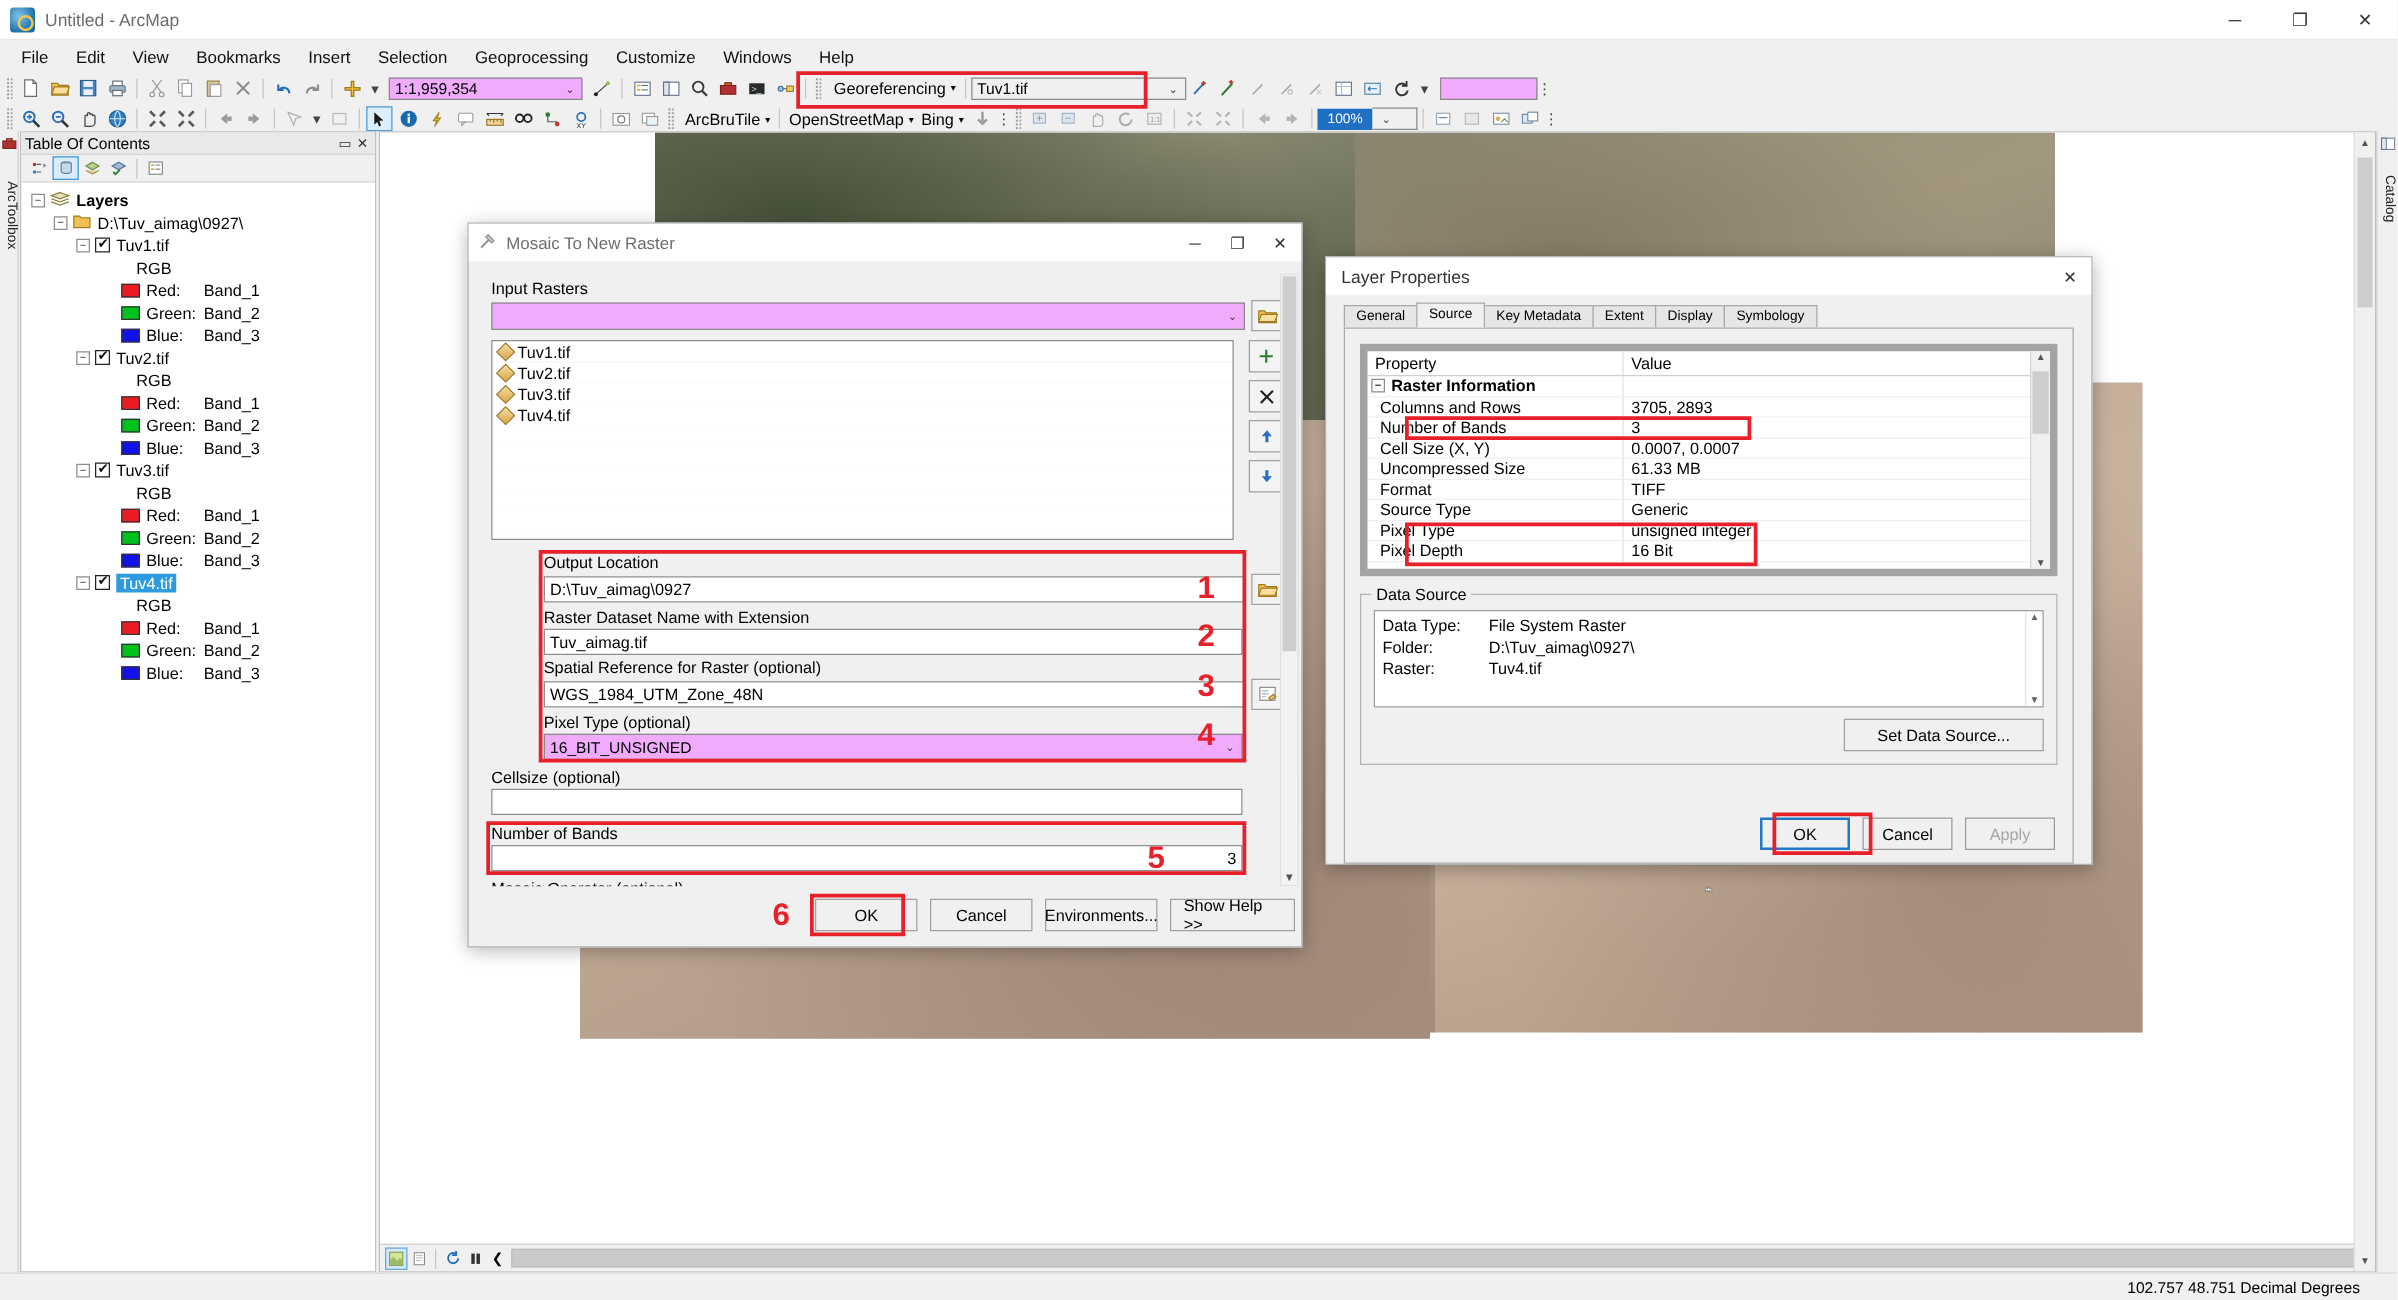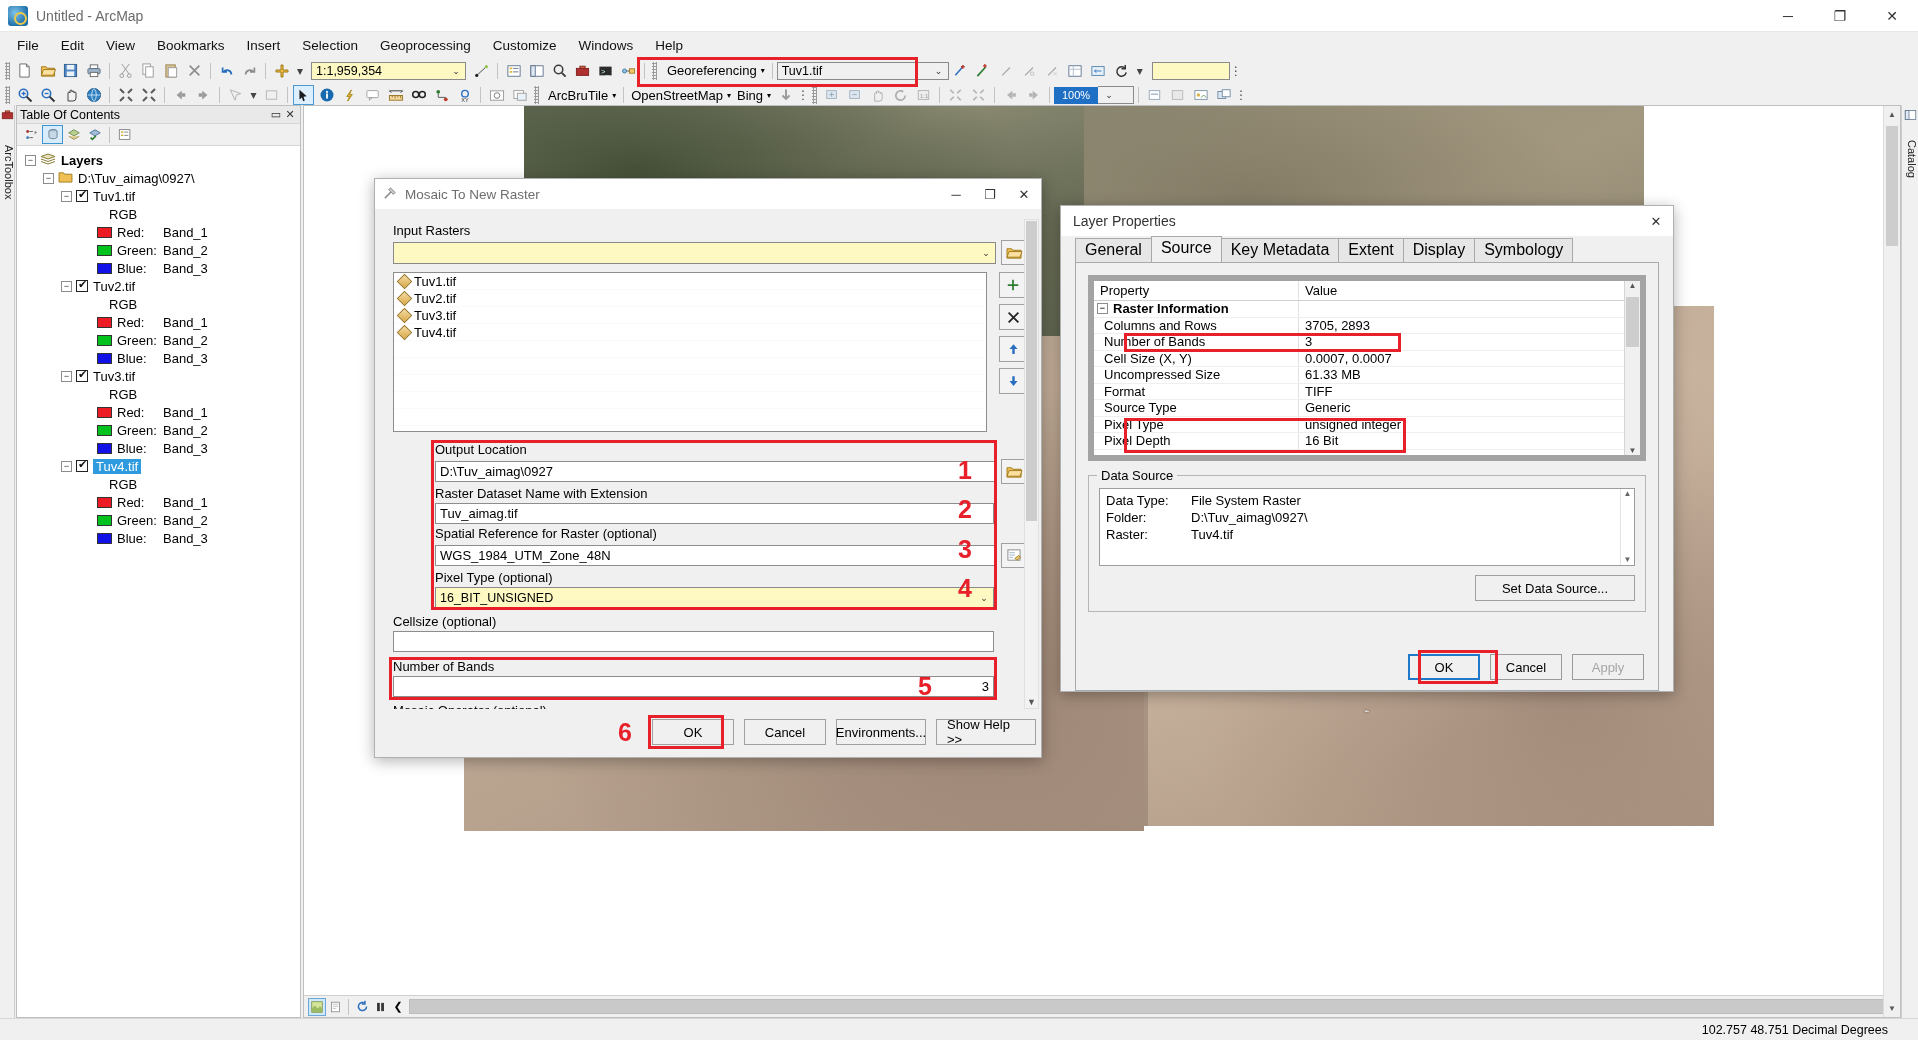--- a/index.html
+++ b/index.html
@@ -33,21 +33,21 @@
   
   #menubar { height:26px; background:#f0f0f0; display:flex; align-items:center; padding-left:6px; }
   #menubar .mi { padding:3px 11px; font-size:13.5px; color:#111; }
   
   .toolbar-row { height:22px; background:#f0f0f0; display:flex; align-items:center; padding-left:2px; position:relative;}
   .tbtn { width:21px; height:20px; margin:0 1px; display:flex; align-items:center; justify-content:center; font-size:12px; color:#444;}
   .tsep { width:1px; height:16px; background:#c4c4c4; margin:0 4px; }
   .grip { width:5px; height:18px; margin:0 3px;
     background-image:radial-gradient(circle, #9b9b9b 1px, transparent 1.2px);
     background-size:3px 3px; }
-  .combo { height:18px; border:1px solid #8a8a8a; background:#fef9c3; display:flex; align-items:center;
+  .combo { height:18px; border:1px solid #8a8a8a; background:#f0abfc; display:flex; align-items:center;
            padding:0 2px 0 4px; font-size:12.5px; }
   .combo .cv{ flex:1; white-space:nowrap; overflow:hidden; }
   .combo .arw{ width:14px; text-align:center; font-size:9px; color:#333; }
   .ddlabel { font-size:13px; padding:0 3px; display:flex; align-items:center; gap:4px;}
   .caret { font-size:8px; }
   .redbox { position:absolute; border:3px solid #e8202a; pointer-events:none; }
   
   #main { position:absolute; left:0; top:105px; right:0; bottom:22px; }
   
   #leftstrip { position:absolute; left:0; top:0; width:15px; bottom:0; background:#f0f0f0;
@@ -121,21 +121,21 @@
   .sidebtns .sb{ width:28px;height:26px; border:1px solid #a0a0a0; background:#f3f3f3;
      display:flex;align-items:center;justify-content:center; font-size:15px; color:#333;}
   .dbtn{ min-width:82px; height:26px; border:1px solid #a0a0a0; background:#f0f0f0;
      display:flex; align-items:center; justify-content:center; font-size:13px; padding:0 10px;}
   .marker{ position:absolute; color:#e8202a; font-weight:bold; font-size:25px; font-family:"Liberation Sans",sans-serif;}
   
   #layerprops{ left:1060px; top:205px; width:614px; height:487px; }
   #layerprops .body{ position:absolute; left:0; right:0; top:30px; bottom:0; }
   .tabs{ display:flex; padding-left:14px; height:22px; align-items:flex-end; margin-top:4px;}
   .tab{ padding:2px 9px 3px 9px; border:1px solid #a9a9a9; border-bottom:none; background:#e6e6e6;
-     font-size:16px; margin-right:-1px;}
+     font-size:11px; margin-right:-1px;}
   .tab.active{ background:#f0f0f0; padding-bottom:5px; position:relative; z-index:2;}
   .panel{ position:absolute; left:14px; right:14px; top:26px; bottom:0; border:1px solid #a9a9a9;
      background:#f0f0f0; padding:12px;}
   .grid{ border:6px solid #a3a3a3; background:#fff; height:186px; position:relative; overflow:hidden;}
   .grid .hdr{ display:flex; height:20px; border-bottom:1px solid #cfcfcf; font-size:13px;}
   .grid .hdr div{ padding:2px 6px; }
   .grid .gr{ display:flex; height:16.5px; font-size:13px; border-bottom:1px solid #efefef;}
   .grid .gr .c1{ width:205px; padding-left:10px; border-right:1px solid #e2e2e2; white-space:nowrap;}
   .grid .gr .c2{ padding-left:6px; white-space:nowrap;}
   .grid .gsb{ position:absolute; right:0; top:0; width:16px; bottom:0; background:#f0f0f0; border-left:1px solid #d5d5d5;}

